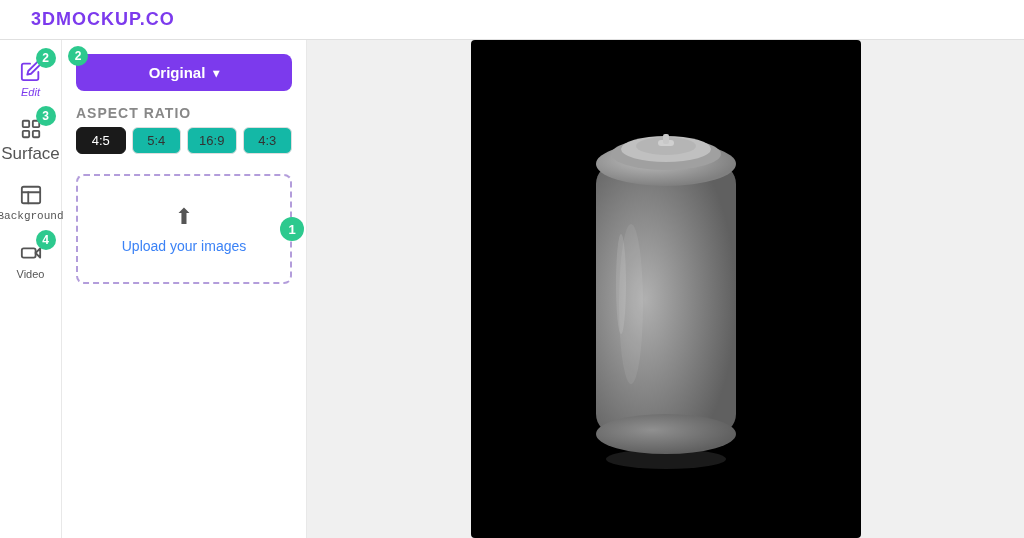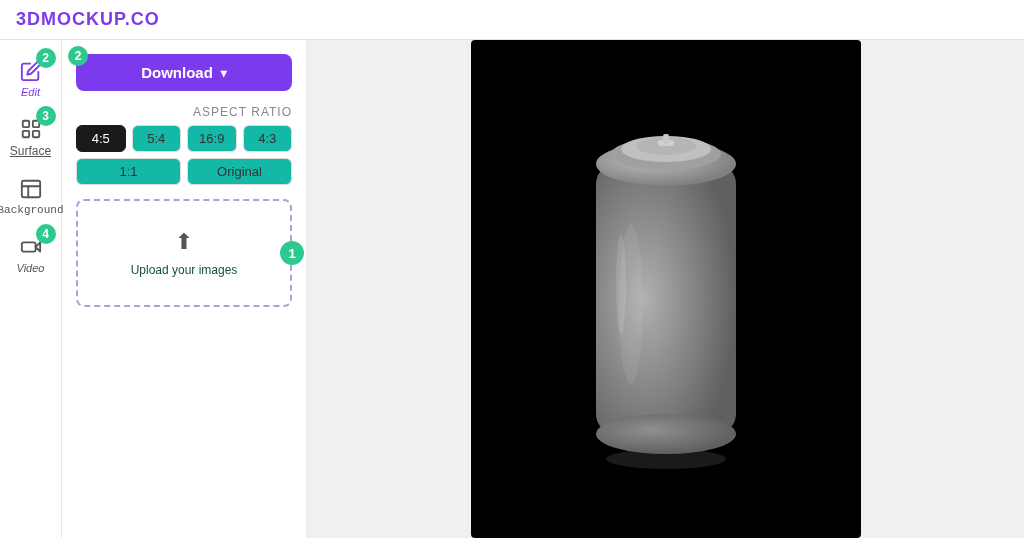--- a/index.html
+++ b/index.html
@@ -1,37 +1,37 @@
 <!DOCTYPE html>
 <html><head>
   <meta charset="utf-8">
   <style>
     * { box-sizing: border-box; margin: 0; padding: 0; }
     body { font-family: 'Segoe UI', Arial, sans-serif; background: #f5f5f5; display: flex; flex-direction: column; height: 538px; width: 1024px; overflow: hidden; }
 
-    .header { background: #fff; padding: 8px 16px; border-bottom: 1px solid #e0e0e0; display: flex; align-items: center; height: 40px; }
+    .header { background: #fff; padding: 8px 31px; border-bottom: 1px solid #e0e0e0; display: flex; align-items: center; height: 40px; }
     .logo { font-weight: 900; font-size: 18px; color: #7c3aed; letter-spacing: 1px; }
 
     .main-content { display: flex; flex: 1; overflow: hidden; }
 
     
     .icon-sidebar { width: 62px; background: #fff; border-right: 1px solid #e8e8e8; display: flex; flex-direction: column; align-items: center; padding-top: 10px; gap: 0; position: relative; }
     .icon-sidebar-item { display: flex; flex-direction: column; align-items: center; justify-content: center; width: 62px; padding: 10px 0; cursor: pointer; color: #555; font-size: 11px; gap: 4px; position: relative; }
     .icon-sidebar-item.active { color: #7c3aed; }
     .icon-svg { width: 22px; height: 22px; }
 
     .badge-circle { position: absolute; top: -2px; right: 6px; width: 20px; height: 20px; border-radius: 50%; background: #2dc98e; color: #fff; font-size: 12px; font-weight: bold; display: flex; align-items: center; justify-content: center; }
 
     
     .right-panel { width: 245px; background: #fff; border-right: 1px solid #e8e8e8; display: flex; flex-direction: column; padding: 14px 14px; gap: 14px; }
 
     .download-btn { background: #7c3aed; color: #fff; border: none; border-radius: 8px; padding: 10px 18px; font-size: 15px; font-weight: 600; cursor: pointer; display: flex; align-items: center; justify-content: center; gap: 8px; width: 100%; }
     .download-btn .chevron { font-size: 12px; }
 
-    .section-label { font-size: 12px; font-weight: 400; color: #888; letter-spacing: 1px; text-transform: uppercase; margin-bottom: 6px; text-align: right; }
+    .section-label { font-size: 14px; font-weight: 700; color: #888; letter-spacing: 1px; text-transform: uppercase; margin-bottom: 6px; }
 
     .aspect-ratio-section { }
     .ratio-grid { display: grid; grid-template-columns: repeat(4, 1fr); gap: 6px; margin-bottom: 6px; }
     .ratio-btn { border: 1.5px solid #ddd; background: #14b8a6; border-radius: 6px; padding: 5px 2px; font-size: 13px; text-align: center; cursor: pointer; color: #333; }
     .ratio-btn.active { background: #1a1a1a; color: #fff; border-color: #1a1a1a; }
     .ratio-row2 { display: grid; grid-template-columns: 1fr 1fr; gap: 6px; }
 
     .design-section { flex: 1; }
     .upload-box { border: 2px dashed #b39ddb; border-radius: 8px; display: flex; flex-direction: column; align-items: center; justify-content: center; padding: 28px 10px; cursor: pointer; color: #555; font-size: 13px; gap: 8px; background: #fff; position: relative; }
     .upload-icon { font-size: 22px; color: #555; }
@@ -62,73 +62,69 @@
       <span class="badge-circle">2</span>
     </div>
 
     <div class="icon-sidebar-item" style="position:relative;">
       <svg class="icon-svg" viewBox="0 0 24 24" fill="none" stroke="#555" stroke-width="2" stroke-linecap="round" stroke-linejoin="round">
         <rect x="3" y="3" width="7" height="7" rx="1"></rect>
         <rect x="14" y="3" width="7" height="7" rx="1"></rect>
         <rect x="3" y="14" width="7" height="7" rx="1"></rect>
         <rect x="14" y="14" width="7" height="7" rx="1"></rect>
       </svg>
-      <span style="font-size:12px;color:#555;text-decoration:underline;">Surface</span>
+      <span style="font-size:17px;color:#555;">Surface</span>
       <span class="badge-circle">3</span>
     </div>
 
     <div class="icon-sidebar-item" style="position:relative;font-family:Liberation Mono, monospace;">
       <svg class="icon-svg" viewBox="0 0 24 24" fill="none" stroke="#555" stroke-width="2" stroke-linecap="round" stroke-linejoin="round">
         <rect x="2" y="3" width="20" height="18" rx="2"></rect>
         <line x1="2" y1="9" x2="22" y2="9"></line>
         <line x1="9" y1="9" x2="9" y2="21"></line>
       </svg>
       <span style="font-size:11px;color:#555;">Background</span>
     </div>
 
     <div class="icon-sidebar-item" style="position:relative;">
       <svg class="icon-svg" viewBox="0 0 24 24" fill="none" stroke="#555" stroke-width="2" stroke-linecap="round" stroke-linejoin="round">
         <rect x="2" y="7" width="15" height="10" rx="2"></rect>
         <polygon points="22 7 17 12 22 17 22 7"></polygon>
       </svg>
-      <span style="font-size:11px;color:#555;font-style:italic;">Video</span>
+      <span style="font-size:11px;color:#555;">Video</span>
       <span class="badge-circle">4</span>
     </div>
 
   </div>
 
   <div class="right-panel">
 
     <div style="position:relative;">
       <button class="download-btn">
-        <span>Download</span>
+        <span>Original</span>
         <span class="chevron">▾</span>
       </button>
       <span class="badge-circle" style="position:absolute;top:-8px;left:-8px;">2</span>
     </div>
 
     <div class="aspect-ratio-section">
       <div class="section-label">ASPECT RATIO</div>
       <div class="ratio-grid">
         <button class="ratio-btn active">4:5</button>
         <button class="ratio-btn">5:4</button>
         <button class="ratio-btn">16:9</button>
         <button class="ratio-btn">4:3</button>
       </div>
-      <div class="ratio-row2">
-        <button class="ratio-btn">1:1</button>
-        <button class="ratio-btn">Original</button>
-      </div>
     </div>
 
     <div class="design-section">
       <div style="position:relative; display:inline-block; width:100%;">
         <div class="upload-box">
           <span class="upload-icon">⬆</span>
-          <span style="font-size:12px;color:#14532d;">Upload your images</span>
+          <span style="font-size:14px;color:#3b82f6;">Upload your images</span>
         </div>
         <span class="badge-1">1</span>
       </div>
     </div>
 
   </div>
 
   <div class="canvas-area">
     <div class="can-preview">
 

